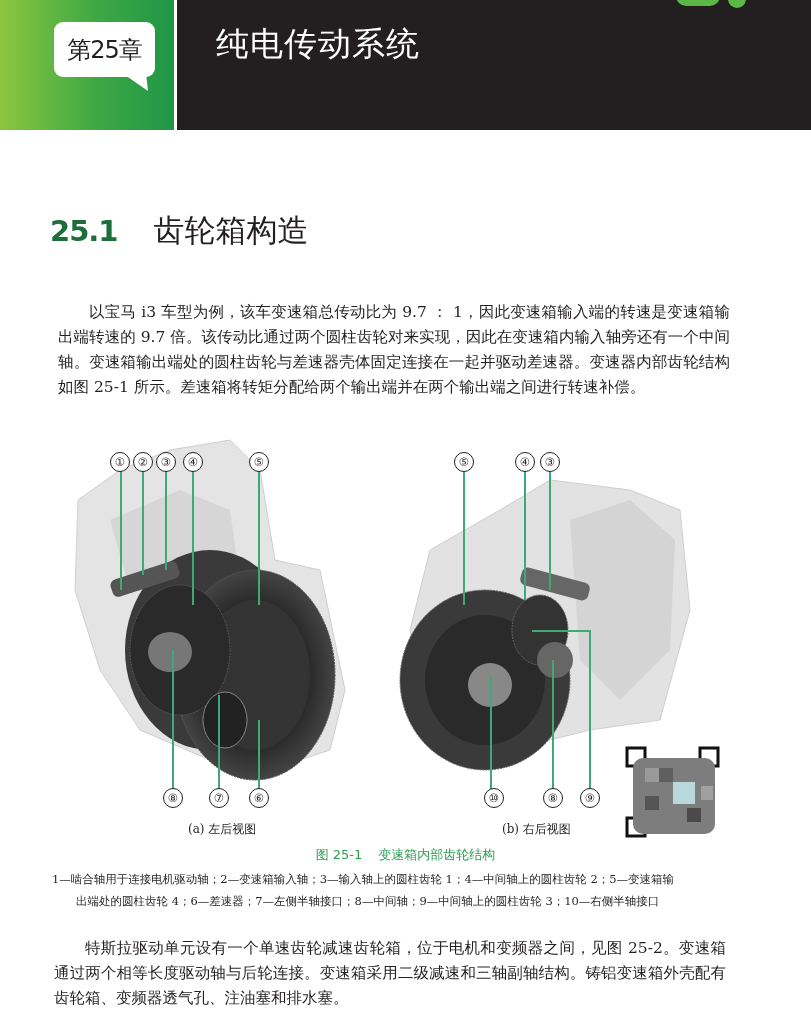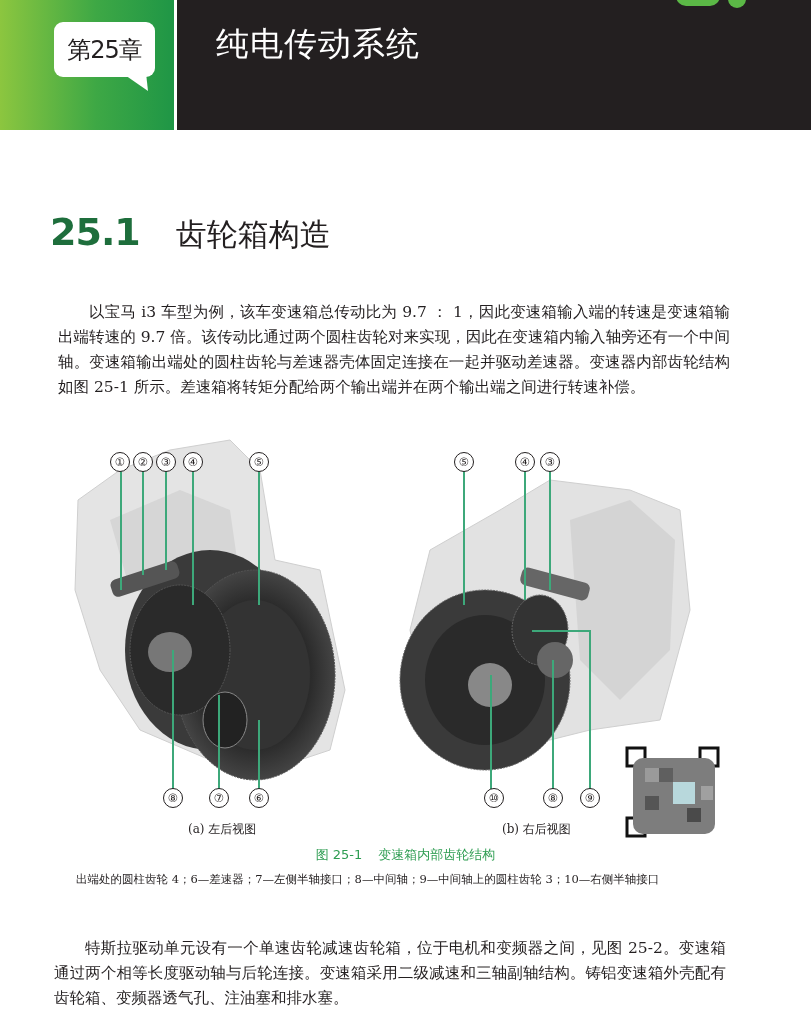--- a/index.html
+++ b/index.html
@@ -5,21 +5,21 @@
   html,body{margin:0;padding:0;}
   body{width:811px;height:1034px;background:#fff;position:relative;overflow:hidden;font-family:"DejaVu Serif","Liberation Serif",serif;color:#231f20;}
   .header{position:absolute;left:0;top:0;width:811px;height:130px;}
   .hdr-green{position:absolute;left:0;top:0;width:174px;height:130px;background:linear-gradient(90deg,#8cc63f 0%,#3ea845 55%,#1f9646 100%);}
   .hdr-dark{position:absolute;left:177px;top:0;width:634px;height:130px;background:#231f20;}
   .badge{position:absolute;left:54px;top:22px;width:101px;height:55px;background:#fff;border-radius:9px;display:flex;align-items:center;justify-content:center;font-family:"DejaVu Sans","Liberation Sans",sans-serif;font-size:24px;color:#231f20;letter-spacing:-1px;}
   .chap-title{position:absolute;left:216px;top:22px;font-family:"DejaVu Sans","Liberation Sans",sans-serif;font-weight:200;font-size:33px;color:#fff;letter-spacing:1px;}
   .deco1{position:absolute;left:676px;top:-14px;width:44px;height:20px;background:#5bb846;border-radius:10px;}
   .deco2{position:absolute;left:728px;top:-10px;width:18px;height:18px;background:#5bb846;border-radius:50%;}
   .sec{position:absolute;left:50px;top:210px;display:flex;align-items:baseline;}
-  .sec-num{font-family:"DejaVu Sans","Liberation Sans",sans-serif;font-weight:bold;font-size:38px;color:#1e6e3c;letter-spacing:-1px;}
+  .sec-num{font-family:"DejaVu Sans","Liberation Sans",sans-serif;font-weight:bold;font-size:29px;color:#1e6e3c;letter-spacing:-1px;}
   .sec-title{font-family:"DejaVu Sans","Liberation Sans",sans-serif;font-size:31px;margin-left:36px;color:#231f20;}
   .para{position:absolute;left:50px;width:672px;font-size:15.5px;line-height:25px;text-indent:31px;text-align:justify;color:#231f20;}
   .p1{top:292px;}
   .p2{top:932px;}
   .figure{position:absolute;left:60px;top:430px;width:680px;height:420px;}
   .fig-cap{position:absolute;font-size:12px;color:#231f20;text-align:right;}
   .callout{position:absolute;width:18px;height:18px;border:1px solid #231f20;border-radius:50%;font-size:11.5px;line-height:18px;text-align:center;background:#fff;font-family:"DejaVu Serif","Liberation Serif",serif;}
   .leader{position:absolute;background:#3da87a;width:2px;}
   .figure-title{position:absolute;left:0;top:846px;width:811px;text-align:center;font-family:"DejaVu Sans","Liberation Sans",sans-serif;font-size:13px;color:#2e9d52;}
   .figure-title span{margin:0 8px;}
@@ -128,16 +128,17 @@
   <rect x="20" y="50" width="14" height="14" fill="#555"></rect>
   <rect x="62" y="62" width="14" height="14" fill="#4a4a4a"></rect>
   <rect x="76" y="40" width="12" height="14" fill="#a0a0a0"></rect>
 </svg>
 
 <div class="figure-title">
   <span>图 25-1</span><span>变速箱内部齿轮结构</span>
 </div>
 
 <div class="legend">
+  <div>1—啮合轴用于连接电机驱动轴；2—变速箱输入轴；3—输入轴上的圆柱齿轮 1；4—中间轴上的圆柱齿轮 2；5—变速箱输</div>
   <div class="l2">出端处的圆柱齿轮 4；6—差速器；7—左侧半轴接口；8—中间轴；9—中间轴上的圆柱齿轮 3；10—右侧半轴接口</div>
 </div>
 
 <p class="para p2" style="margin:4px">特斯拉驱动单元设有一个单速齿轮减速齿轮箱，位于电机和变频器之间，见图 25-2。变速箱通过两个相等长度驱动轴与后轮连接。变速箱采用二级减速和三轴副轴结构。铸铝变速箱外壳配有齿轮箱、变频器透气孔、注油塞和排水塞。</p>
 
 </body></html>

